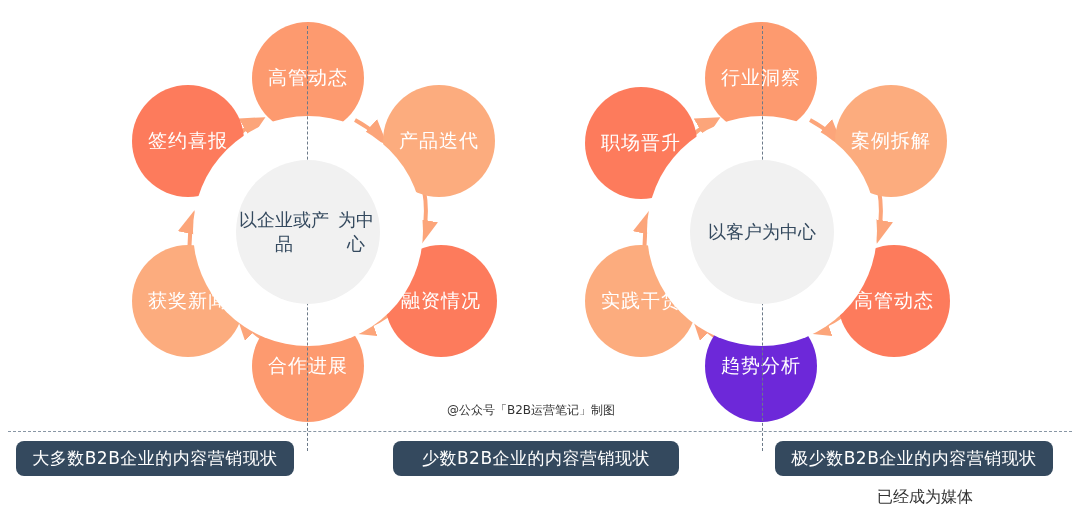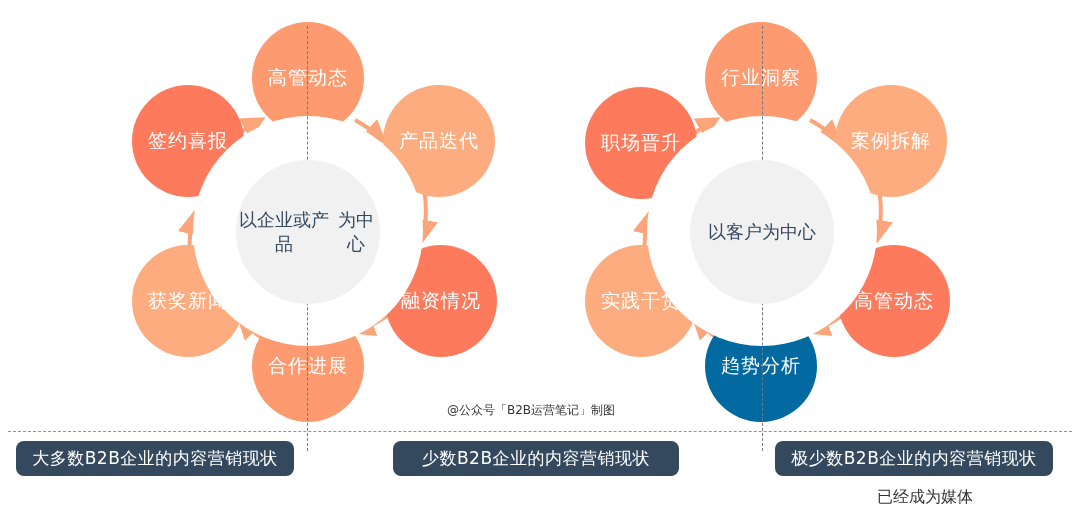--- a/index.html
+++ b/index.html
@@ -71,21 +71,21 @@
 <div>
   <div class="petal" style="left:705px;top:22px;width:112px;height:112px;background:#fd9a6f;">
       <span>行业洞察</span>
     </div>
   <div class="petal" style="left:835px;top:85px;width:112px;height:112px;background:#fcac7e;">
       <span>案例拆解</span>
     </div>
   <div class="petal" style="left:838px;top:245px;width:112px;height:112px;background:#fd7b5c;">
       <span>高管动态</span>
     </div>
-  <div class="petal" style="left:705px;top:310px;width:112px;height:112px;background:#0369a1;font-family:Liberation Serif, serif;">
+  <div class="petal" style="left:705px;top:310px;width:112px;height:112px;background:#6d28d9;font-family:Liberation Serif, serif;">
       <span>趋势分析</span>
     </div>
   <div class="petal" style="left:585px;top:245px;width:112px;height:112px;background:#fcac7e;">
       <span>实践干货</span>
     </div>
   <div class="petal" style="left:585px;top:87px;width:112px;height:112px;background:#fd7b5c;">
       <span>职场晋升</span>
     </div>
   <div class="ring" style="left:647px;top:116px;width:230px;height:230px;"></div>
   <div class="vdash" style="left:762px;top:26px;height:425px;"></div>

